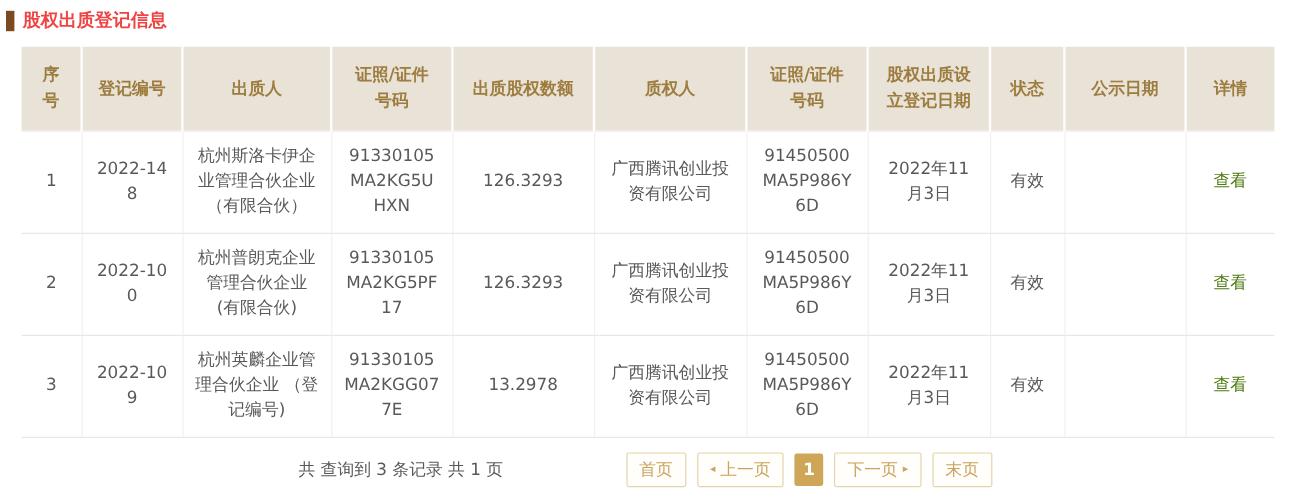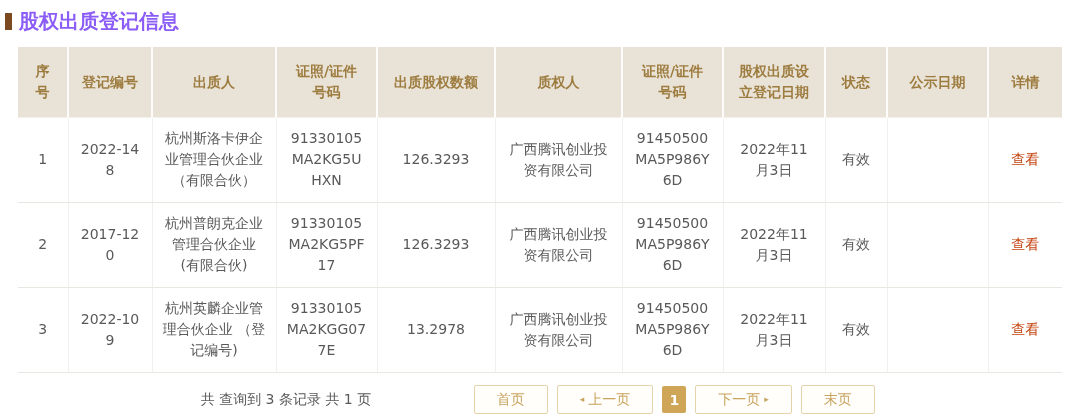--- a/index.html
+++ b/index.html
@@ -9,21 +9,21 @@
     font-family: "DejaVu Sans", "Liberation Sans", sans-serif;
     overflow: hidden;
     position: relative;
   }
   .page { width: 1080px; height: 417px; padding-top: 8px; }
 
   
   .section-title {
     display: flex; align-items: center;
     margin: 0 0 12px 5px;
-    font-size: 20px; font-weight: bold; color: #8b5cf6;
+    font-size: 15px; font-weight: bold; color: #ef4444;
   }
   .title-bar {
     display: inline-block;
     width: 7px; height: 17px;
     background: #7b4a21;
     margin-right: 7px;
   }
 
   
   table.pledge-table {
@@ -52,21 +52,21 @@
     border-bottom: 1px solid #e9e7e2;
     border-right: 1px solid #f2f0ec;
     word-break: break-all;
     line-height: 1.5;
     background: #ffffff;
   }
   .pledge-table tbody td:last-child { border-right: none; }
   .pledge-table tbody tr:first-child td { border-top: 1px solid #f2f0ec; }
 
   .view-link {
-    color: #c2410c;
+    color: #4d7c0f;
     cursor: pointer;
     text-decoration: none;
     text-align: center;
   }
 
   
   .pagination {
     margin-top: 12px;
     display: flex; align-items: center; justify-content: center;
     height: 30px;
@@ -77,21 +77,21 @@
     white-space: nowrap;
   }
   .pg-btn {
     background: #fffefb;
     border: 1px solid #e5d3ab;
     border-radius: 2px;
     color: #c9a45f;
     font-size: 14px;
     font-family: inherit;
     height: 29px;
-    padding: 0 22px;
+    padding: 0 10px;
     margin: 0 4.5px;
     cursor: pointer;
     display: inline-flex; align-items: center;
     white-space: nowrap;
   }
   .pg-current {
     display: inline-flex; align-items: center; justify-content: center;
     background: #cfa558;
     color: #ffffff;
     font-size: 14px; font-weight: bold;
@@ -153,21 +153,21 @@
         <td>126.3293</td>
         <td>广西腾讯创业投资有限公司</td>
         <td>91450500MA5P986Y6D</td>
         <td>2022年11月3日</td>
         <td>有效</td>
         <td></td>
         <td><a class="view-link">查看</a></td>
       </tr>
       <tr>
         <td>2</td>
-        <td>2017-120</td>
+        <td>2022-100</td>
         <td>杭州普朗克企业管理合伙企业(有限合伙)</td>
         <td>91330105MA2KG5PF17</td>
         <td>126.3293</td>
         <td>广西腾讯创业投资有限公司</td>
         <td>91450500MA5P986Y6D</td>
         <td>2022年11月3日</td>
         <td>有效</td>
         <td></td>
         <td><a class="view-link">查看</a></td>
       </tr>

